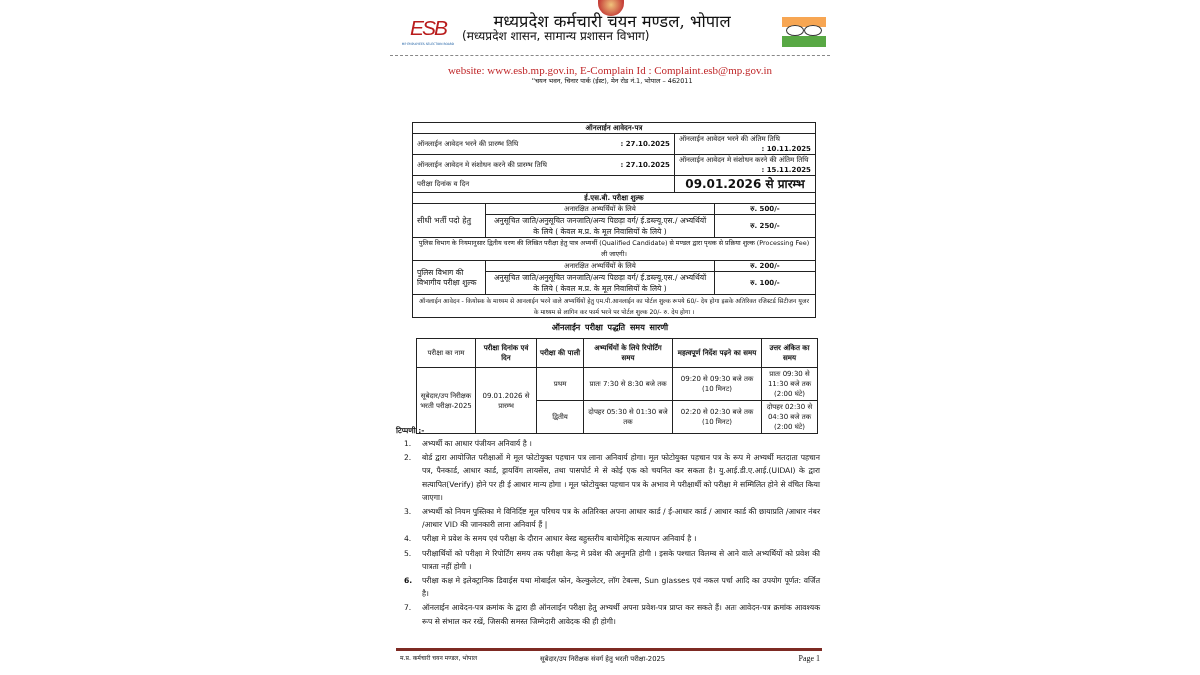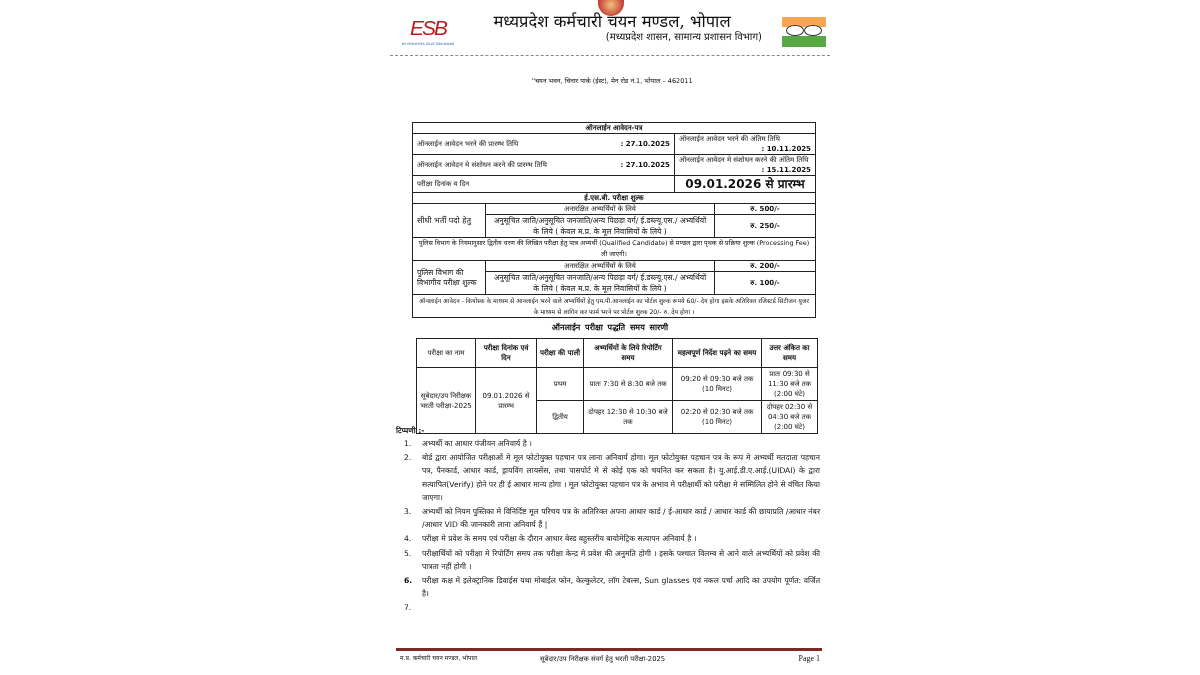--- a/index.html
+++ b/index.html
@@ -4,21 +4,21 @@
 <style>
   html, body { margin:0; padding:0; background:#ffffff; }
   body { width:1200px; height:675px; overflow:hidden; position:relative; font-family:"DejaVu Sans", sans-serif; color:#111; }
   .page { position:absolute; left:390px; top:0; width:440px; height:675px; background:#fff; }
   .hdr { position:absolute; left:0; top:0; width:440px; height:56px; }
   .esb-logo { position:absolute; left:6px; top:14px; width:64px; height:36px; }
   .esb-logo .letters { font-family:"Liberation Sans", sans-serif; font-weight:normal; font-size:21px; color:#b91c1c; letter-spacing:-2px; line-height:28px; text-align:center; font-style:italic; }
   .esb-logo .sub { font-size:3px; color:#1c5ea3; text-align:center; line-height:4px; }
   .emblem { position:absolute; left:208px; top:0; width:26px; height:16px; border-radius:0 0 13px 13px; background:radial-gradient(circle at 50% 30%, #f0c37c, #c6423a 70%); }
   .org-title { position:absolute; left:72px; top:12px; width:300px; text-align:center; font-family:"DejaVu Serif", serif; font-size:16.5px; line-height:20px; color:#111; white-space:nowrap; }
-  .org-sub1 { position:absolute; left:72px; top:32px; width:300px; text-align:right; font-size:10px; line-height:9px; white-space:nowrap; }
+  .org-sub1 { position:absolute; left:72px; top:32px; width:300px; text-align:left; font-size:12px; line-height:9px; white-space:nowrap; }
   .org-sub2 { position:absolute; left:72px; top:41px; width:300px; text-align:center; font-size:6.5px; line-height:9px; white-space:nowrap;margin-top:36px; }
   .swachh { position:absolute; left:392px; top:17px; width:44px; height:30px; background:linear-gradient(#f7a653 0 35%, #ffffff 35% 65%, #58a844 65%); }
   .swachh .g1, .swachh .g2 { position:absolute; top:8px; width:16px; height:9px; border:1px solid #333; border-radius:50%; background:#fff; }
   .swachh .g1 { left:4px; } .swachh .g2 { left:22px; }
   .hdr-line { position:absolute; left:0; top:55px; width:440px; border-top:1px dashed #888; }
   .website { position:absolute; left:0; top:64px; width:440px; text-align:center; font-family:"Liberation Serif", serif; font-size:11px; color:#c0282a; white-space:nowrap; }
   .doc-title { position:absolute; left:0; top:80px; width:440px; text-align:center; font-size:11.3px; font-weight:bold; line-height:17px; }
   table { border-collapse:collapse; position:absolute; }
   td { border:1px solid #222; font-size:7px; padding:0 4px; line-height:10px; vertical-align:middle; }
   .t1 { left:22px; top:122px; width:404px; }
@@ -49,20 +49,21 @@
     <div class="org-title">मध्यप्रदेश कर्मचारी चयन मण्डल, भोपाल</div>
     <div class="org-sub1">(मध्यप्रदेश शासन, सामान्य प्रशासन विभाग)</div>
     <div class="org-sub2">''चयन भवन, चिनार पार्क (ईस्ट), मेन रोड नं.1, भोपाल – 462011</div>
     <div class="swachh">
       <div class="g1"></div>
         <div class="g2"></div>
     </div>
     <div class="hdr-line"></div>
   </div>
 
+  <div class="website">website: www.esb.mp.gov.in,  E-Complain Id : Complaint.esb@mp.gov.in</div>
 
   <div class="doc-title">
   </div>
 
   <table class="t1">
     <tbody>
         <tr>
           <td colspan="4" class="center bold">ऑनलाईन आवेदन-पत्र</td>
         </tr>
     <tr>
@@ -122,35 +123,35 @@
     <tr>
       <td rowspan="2">सूबेदार/उप निरीक्षक भरती परीक्षा-2025</td>
       <td rowspan="2">09.01.2026 से प्रारम्भ</td>
       <td style="height:24px">प्रथम</td>
       <td>प्रातः 7:30 से 8:30 बजे तक</td>
       <td>09:20 से 09:30 बजे तक (10 मिनट)</td>
       <td>प्रातः 09:30 से 11:30 बजे तक (2:00 घंटे)</td>
     </tr>
     <tr>
       <td style="height:24px">द्वितीय</td>
-      <td>दोपहर 12:30 से 10:30 बजे तक</td>
+      <td>दोपहर 05:30 से 01:30 बजे तक</td>
       <td>02:20 से 02:30 बजे तक (10 मिनट)</td>
       <td>दोपहर 02:30 से 04:30 बजे तक (2:00 घंटे)</td>
     </tr>
   </tbody>
     </table>
 
   <div class="notes-h">टिप्पणी :-</div>
   <div class="notes">
     <div class="note"><span class="num">1.</span><span>अभ्यर्थी का आधार पंजीयन अनिवार्य है ।</span></div>
     <div class="note"><span class="num">2.</span><span>बोर्ड द्वारा आयोजित परीक्षाओं मे मूल फोटोयुक्त पहचान पत्र लाना अनिवार्य होगा। मूल फोटोयुक्त पहचान पत्र के रूप मे अभ्यर्थी मतदाता पहचान पत्र, पैनकार्ड, आधार कार्ड, ड्रायविंग लायसेंस, तथा पासपोर्ट मे से कोई एक को चयनित कर सकता है। यु.आई.डी.ए.आई.(UIDAI) के द्वारा सत्यापित(Verify) होने पर ही ई आधार मान्य होगा । मूल फोटोयुक्त पहचान पत्र के अभाव मे परीक्षार्थी को परीक्षा मे सम्मिलित होने से वंचित किया जाएगा।</span></div>
     <div class="note"><span class="num">3.</span><span>अभ्यर्थी को नियम पुस्तिका मे विनिर्दिष्ट मूल परिचय पत्र के अतिरिक्त अपना आधार कार्ड / ई-आधार कार्ड / आधार कार्ड की छायाप्रति  /आधार नंबर  /आधार VID की जानकारी लाना अनिवार्य हैं |</span></div>
     <div class="note"><span class="num">4.</span><span>परीक्षा मे प्रवेश के समय एवं परीक्षा के दौरान आधार बेस्ड बहुस्तरीय बायोमेट्रिक सत्यापन अनिवार्य है ।</span></div>
     <div class="note"><span class="num">5.</span><span>परीक्षार्थियों को परीक्षा मे रिपोर्टिंग समय तक परीक्षा केन्द्र मे प्रवेश की अनुमति होगी । इसके पश्चात विलम्ब से आने वाले अभ्यर्थियों को प्रवेश की पात्रता नहीं होगी ।</span></div>
     <div class="note"><span class="num bold">6.</span><span>परीक्षा कक्ष मे इलेक्ट्रानिक डिवाईस यथा मोबाईल फोन, केल्कुलेटर, लॉग टेबल्स, Sun glasses एवं नकल पर्चा आदि का उपयोग पूर्णत: वर्जित है।</span></div>
-    <div class="note"><span class="num">7.</span></div>
+    <div class="note"><span class="num">7.</span><span>ऑनलाईन आवेदन-पत्र क्रमांक के द्वारा ही ऑनलाईन परीक्षा हेतु अभ्यर्थी अपना प्रवेश-पत्र प्राप्त कर सकते हैं। अतः आवेदन-पत्र क्रमांक आवश्यक रूप से संभाल कर रखें, जिसकी समस्त जिम्मेदारी आवेदक की ही होगी।</span></div>
   </div>
 
   <div class="foot-line"></div>
   <div class="foot f1">म.प्र. कर्मचारी चयन मण्डल, भोपाल</div>
   <div class="foot f2">सूबेदार/उप निरीक्षक संवर्ग हेतु  भरती परीक्षा-2025</div>
   <div class="foot f3">Page 1</div>
 </div>
 
 </body></html>

